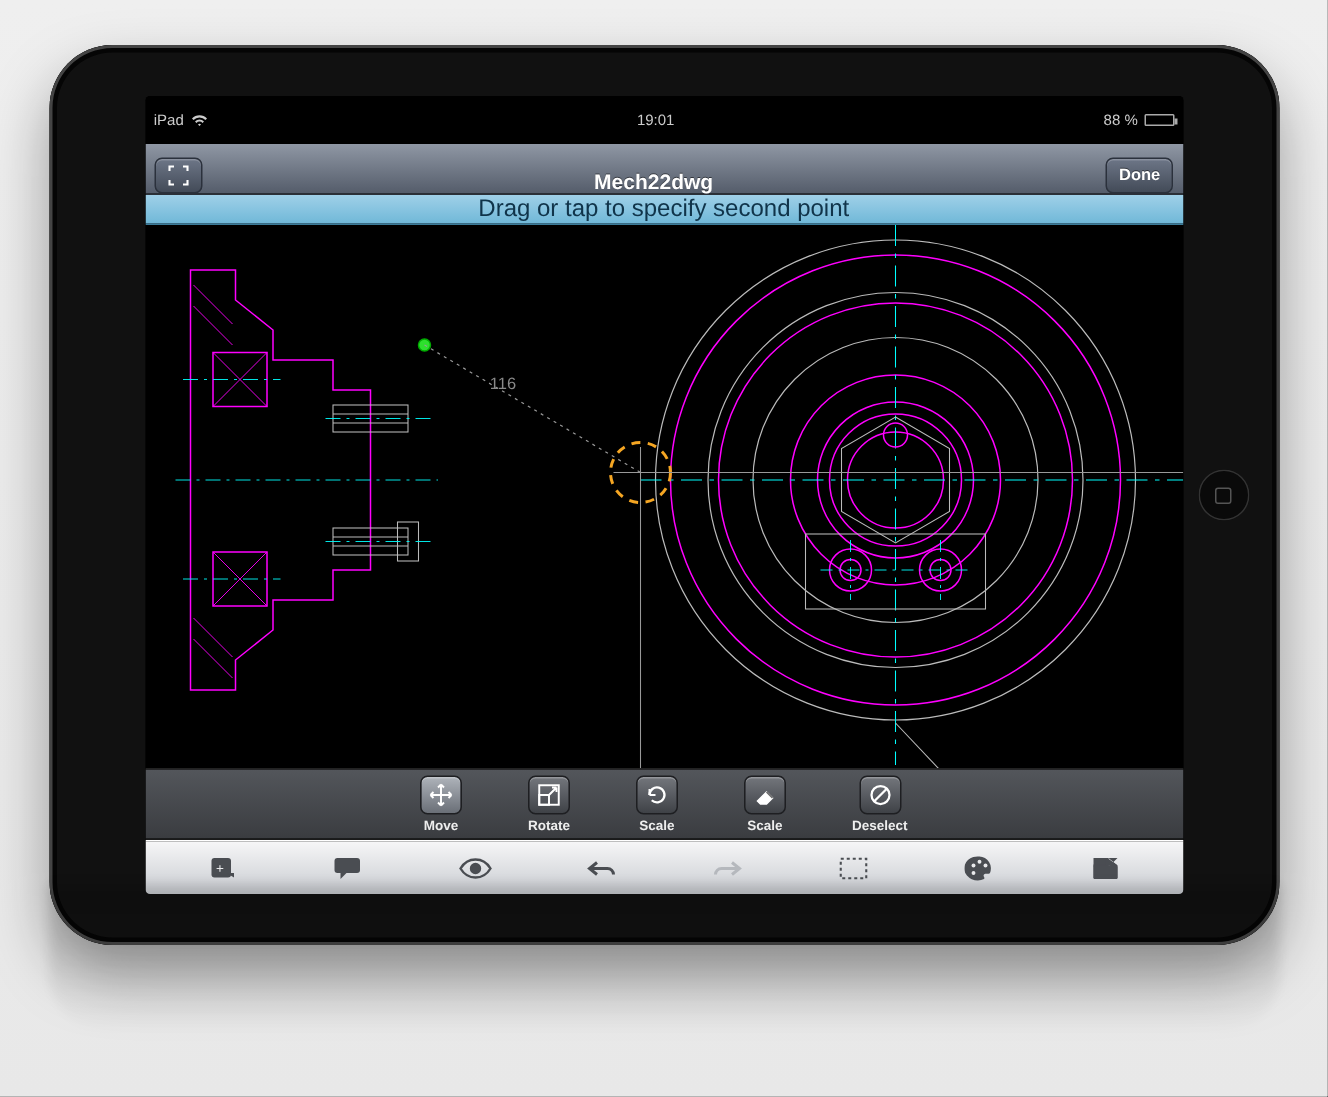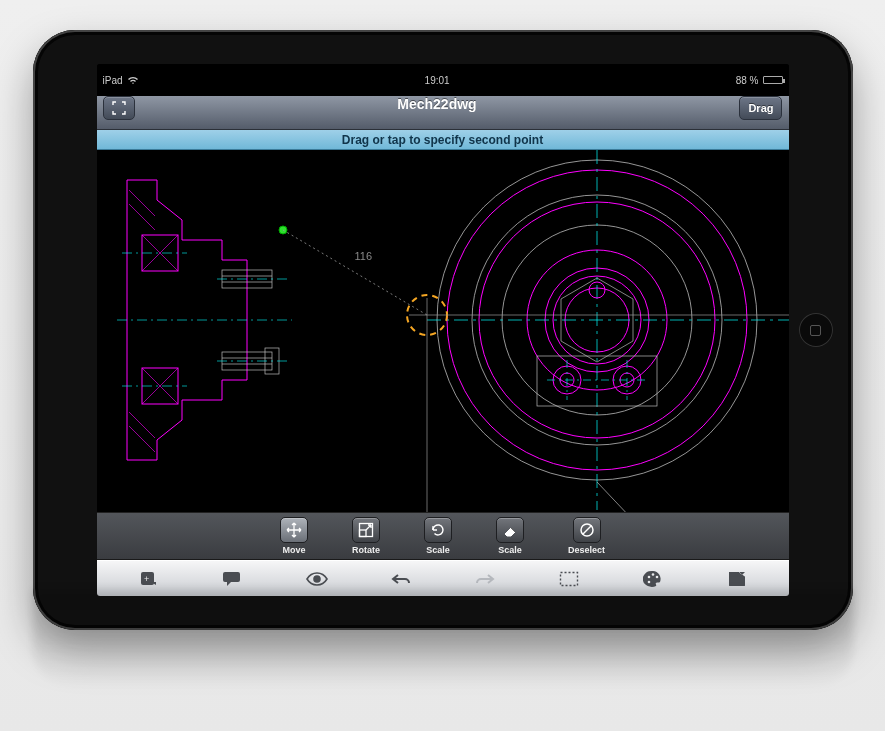--- a/index.html
+++ b/index.html
@@ -59,50 +59,50 @@
   }
   .battery .shell{
     width:20px; height:8px; border:1px solid #aaa; border-radius:1px; position:relative;
   }
   .battery .shell::after{content:""; position:absolute; right:-3px; top:2px; width:2px; height:4px; background:#aaa;}
   .battery .fill{ height:100%; width:88%; background:#ddd; }
   
   .nav {
     height: 34px;
     background: linear-gradient(#8f97a4, #545c6a);
-    display:flex; align-items:flex-start; justify-content:space-between;
+    display:flex; align-items:flex-end; justify-content:space-between;
     padding: 0 6px;
     border-bottom:1px solid #2b3038;
   }
   .nav .title { color:#fff; font-weight:bold; font-size:14px; text-shadow:0 -1px 0 rgba(0,0,0,.5); }
   .nav .btn {
     min-width: 28px; height: 24px;
     background: linear-gradient(#6d7687,#434b58);
     border-radius: 5px;
     border:1px solid #2b313c;
     color:#fff; font-size:11px; font-weight:bold;
     display:flex; align-items:center; justify-content:center;
     padding:0 8px; text-shadow:0 -1px 0 rgba(0,0,0,.5);
     box-shadow: inset 0 1px 0 rgba(255,255,255,.2);
   }
   
   .instr {
     height: 20px; background: linear-gradient(#9fd0e8,#70b8d8);
-    color:#143; color:#10344a; font-size:12px; font-weight:bold;
+    color:#143; color:#10344a; font-size:16px; font-weight:normal;
     display:flex; align-items:center; justify-content:center;
     border-bottom:1px solid #3b7b99;
     text-align:center;
   }
   
   .canvas {
     flex:1; background:#000; position:relative; overflow:hidden;
   }
   .canvas svg { position:absolute; inset:0; }
   .dim-text{
-    position:absolute; color:#888; font-size:11px;margin-left:28px;
+    position:absolute; color:#888; font-size:11px;
   }
   
   .edit-tools{
     height:48px; background:linear-gradient(#53565b,#3a3c40);
     display:flex; align-items:center; justify-content:center; gap:44px;
     border-top:1px solid #222; border-bottom:1px solid #1a1a1a;
   }
   .tool{
     display:flex; flex-direction:column; align-items:center; gap:2px;
     color:#eee; font-size:9px; font-weight:bold;
@@ -160,21 +160,21 @@
       </div>
     </div>
 
     <div class="nav">
       <div class="btn">
         <svg width="14" height="14" viewBox="0 0 14 14" stroke="#fff" stroke-width="1.4" fill="none">
           <path d="M1 4V1h3 M13 4V1h-3 M1 10v3h3 M13 10v3h-3"></path>
         </svg>
       </div>
       <div class="title">Mech22dwg</div>
-      <div class="btn">Drag</div>
+      <div class="btn">Done</div>
     </div>
 
     <div class="instr">
       <span>Drag or tap to specify second point</span>
     </div>
 
     <div class="canvas">
       <svg viewBox="0 0 692 380">
 
         <g stroke="#bbb" fill="none" stroke-width="0.8">

